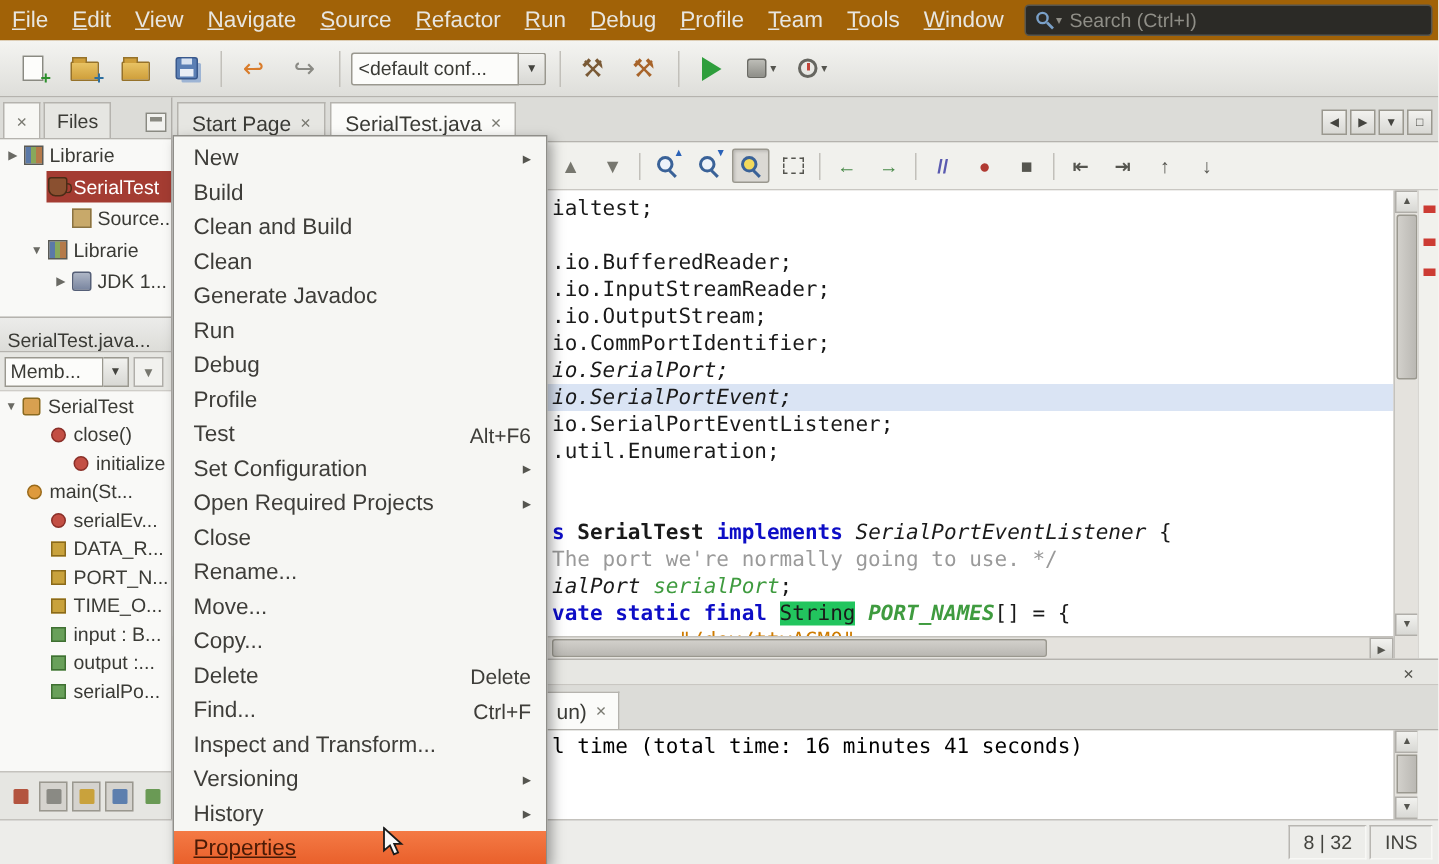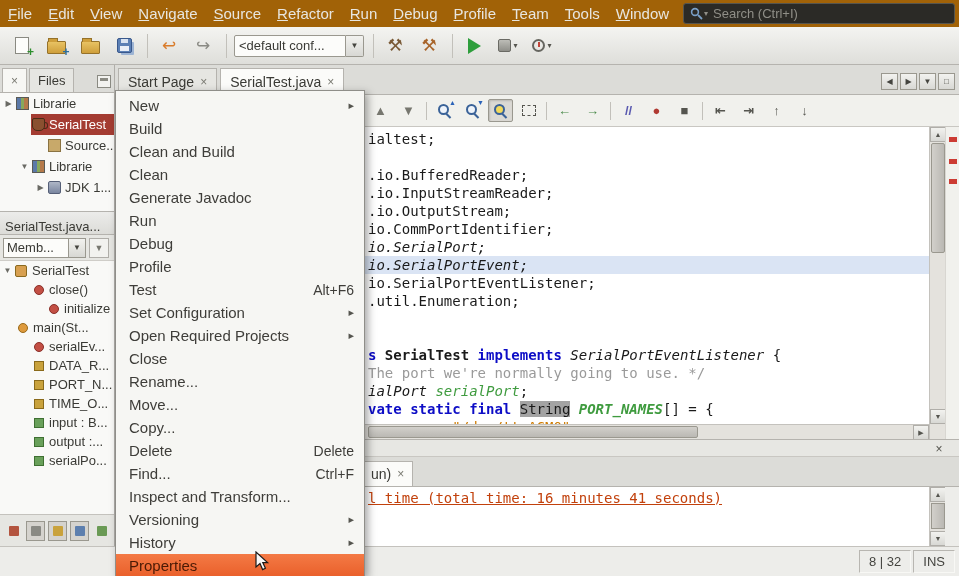--- a/index.html
+++ b/index.html
@@ -105,58 +105,58 @@
   .code-line { height:18px; line-height:18px; padding-left:253px; white-space:pre; }
   .code-line.hl { background:#dae4f4; }
   .tok-pl { color:#1a1a1a; }
   .tok-bd { color:#1a1a1a; font-weight:bold; }
   .tok-kw { color:#0d0dc6; font-weight:bold; }
   .tok-it { color:#1a1a1a; font-style:italic; }
   .tok-cm { color:#9a9a9a; }
   .tok-str { color:#ce7b00; }
   .tok-fld { color:#3f9b3f; font-style:italic; }
   .tok-cfld { color:#3f9b3f; font-style:italic; font-weight:bold; }
-  .tok-hlw { color:#1a1a1a; background:#a3a3a3; }
+  .tok-hlw { color:#1a1a1a; background:#22c55e; }
 
   
   .sb-arrow { width:16px; height:15px; border:1px solid #b0aea9; background:linear-gradient(#f2f2ef,#d8d8d4); font-size:7px; color:#55554f; display:flex; align-items:center; justify-content:center; }
   #editor-vscroll { position:absolute; left:929px; top:127px; width:16px; height:312px; background:#e4e2dd; border-left:1px solid #c4c2bd; }
   #editor-vscroll .thumb { position:absolute; left:1px; top:16px; width:14px; height:110px; background:linear-gradient(90deg,#d2d0cb,#bab8b3); border:1px solid #9a988f; border-radius:2px; }
   #editor-vscroll .up { position:absolute; left:0; top:0; }
   #editor-vscroll .down { position:absolute; left:0; top:282px; }
   #error-stripe { position:absolute; left:945px; top:127px; width:14px; height:312px; background:#f1f1ed; border-left:1px solid #d8d6d1; }
   .emark { position:absolute; left:3px; width:8px; height:5px; background:#cc3b33; }
   #editor-hscroll { position:absolute; left:115px; top:424px; width:814px; height:15px; background:#e4e2dd; border-top:1px solid #c4c2bd; }
   #editor-hscroll .thumb { position:absolute; left:253px; top:1px; width:330px; height:12px; background:linear-gradient(#d2d0cb,#bab8b3); border:1px solid #9a988f; border-radius:2px; }
   #editor-hscroll .left { position:absolute; left:0; top:0; }
   #editor-hscroll .right { position:absolute; right:0; top:0; }
 
   
   #output-header { position:absolute; left:115px; top:439px; width:844px; height:18px; background:#e7e7e3; border-top:1px solid #b5b3ae; border-bottom:1px solid #c9c7c2; }
   #output-close { position:absolute; right:12px; top:1px; width:16px; height:15px; font-size:12px; color:#55554f; display:flex; align-items:center; justify-content:center; border:1px solid transparent; }
   #output-tabs { position:absolute; left:115px; top:457px; width:844px; height:30px; background:#dcdcd8; border-bottom:1px solid #b5b3ae; display:flex; align-items:flex-end; }
   #output-tab { height:25px; margin-left:247px; display:flex; align-items:center; gap:6px; padding:0 8px; font-size:14px; border:1px solid #b5b3ae; border-bottom:none; background:#fbfbf9; }
   #output-content { position:absolute; left:115px; top:487px; width:814px; height:59px; background:#ffffff; font-family:"DejaVu Sans Mono",monospace; font-size:14px; overflow:hidden; }
-  #output-text { padding:3px 0 0 253px; color:#c2410c; white-space:pre;text-decoration:underline; }
+  #output-text { padding:3px 0 0 253px; color:#000000; white-space:pre; }
   #output-vscroll { position:absolute; left:929px; top:487px; width:16px; height:59px; background:#e4e2dd; border-left:1px solid #c4c2bd; }
   #output-vscroll .thumb { position:absolute; left:1px; top:16px; width:14px; height:26px; background:linear-gradient(90deg,#d2d0cb,#bab8b3); border:1px solid #9a988f; }
   #output-vscroll .up { position:absolute; top:0; }
   #output-vscroll .down { position:absolute; bottom:0; }
   #output-gap { position:absolute; left:945px; top:487px; width:14px; height:59px; background:#ededea; }
 
   
   #statusbar { position:absolute; left:0; top:546px; width:959px; height:30px; background:#ededea; border-top:1px solid #c4c2bd; display:flex; align-items:center; justify-content:flex-end; padding-right:4px; gap:2px; }
   .scell { border:1px solid; border-color:#b8b6b1 #f8f8f5 #f8f8f5 #b8b6b1; padding:3px 9px; font-size:13px; color:#44443f; background:#ededea; }
 
   
   #context-menu { position:absolute; left:115px; top:90px; width:250px; height:486px; background:#f6f6f3; border:1px solid #8f8e89; box-shadow:3px 3px 8px rgba(0,0,0,.35); z-index:50; padding-top:3px; }
   .cmi { height:23px; display:flex; align-items:center; padding:0 10px 0 13px; font-size:15px; color:#3e3d39; white-space:nowrap; }
   .cmi .sc { margin-left:auto; font-size:14px; color:#3e3d39; }
   .cmi .sub { margin-left:auto; font-size:11px; color:#55554f; }
-  .cmi.hilite { background:linear-gradient(#f47a45,#e95f2a); color:#4a1a05; font-weight:normal; }
+  .cmi.hilite { background:linear-gradient(#f47a45,#e95f2a); color:#4a1a05; font-weight:normal;text-decoration:underline; }
 
   #mouse-cursor { position:absolute; left:255px; top:551px; z-index:60; }
 </style>
 </head>
 <body>
 <div id="root">
 
   <div id="menubar">
     <div id="menubar-items" style="display:flex;">
         <div class="menu-item"><u>F</u>ile</div>

